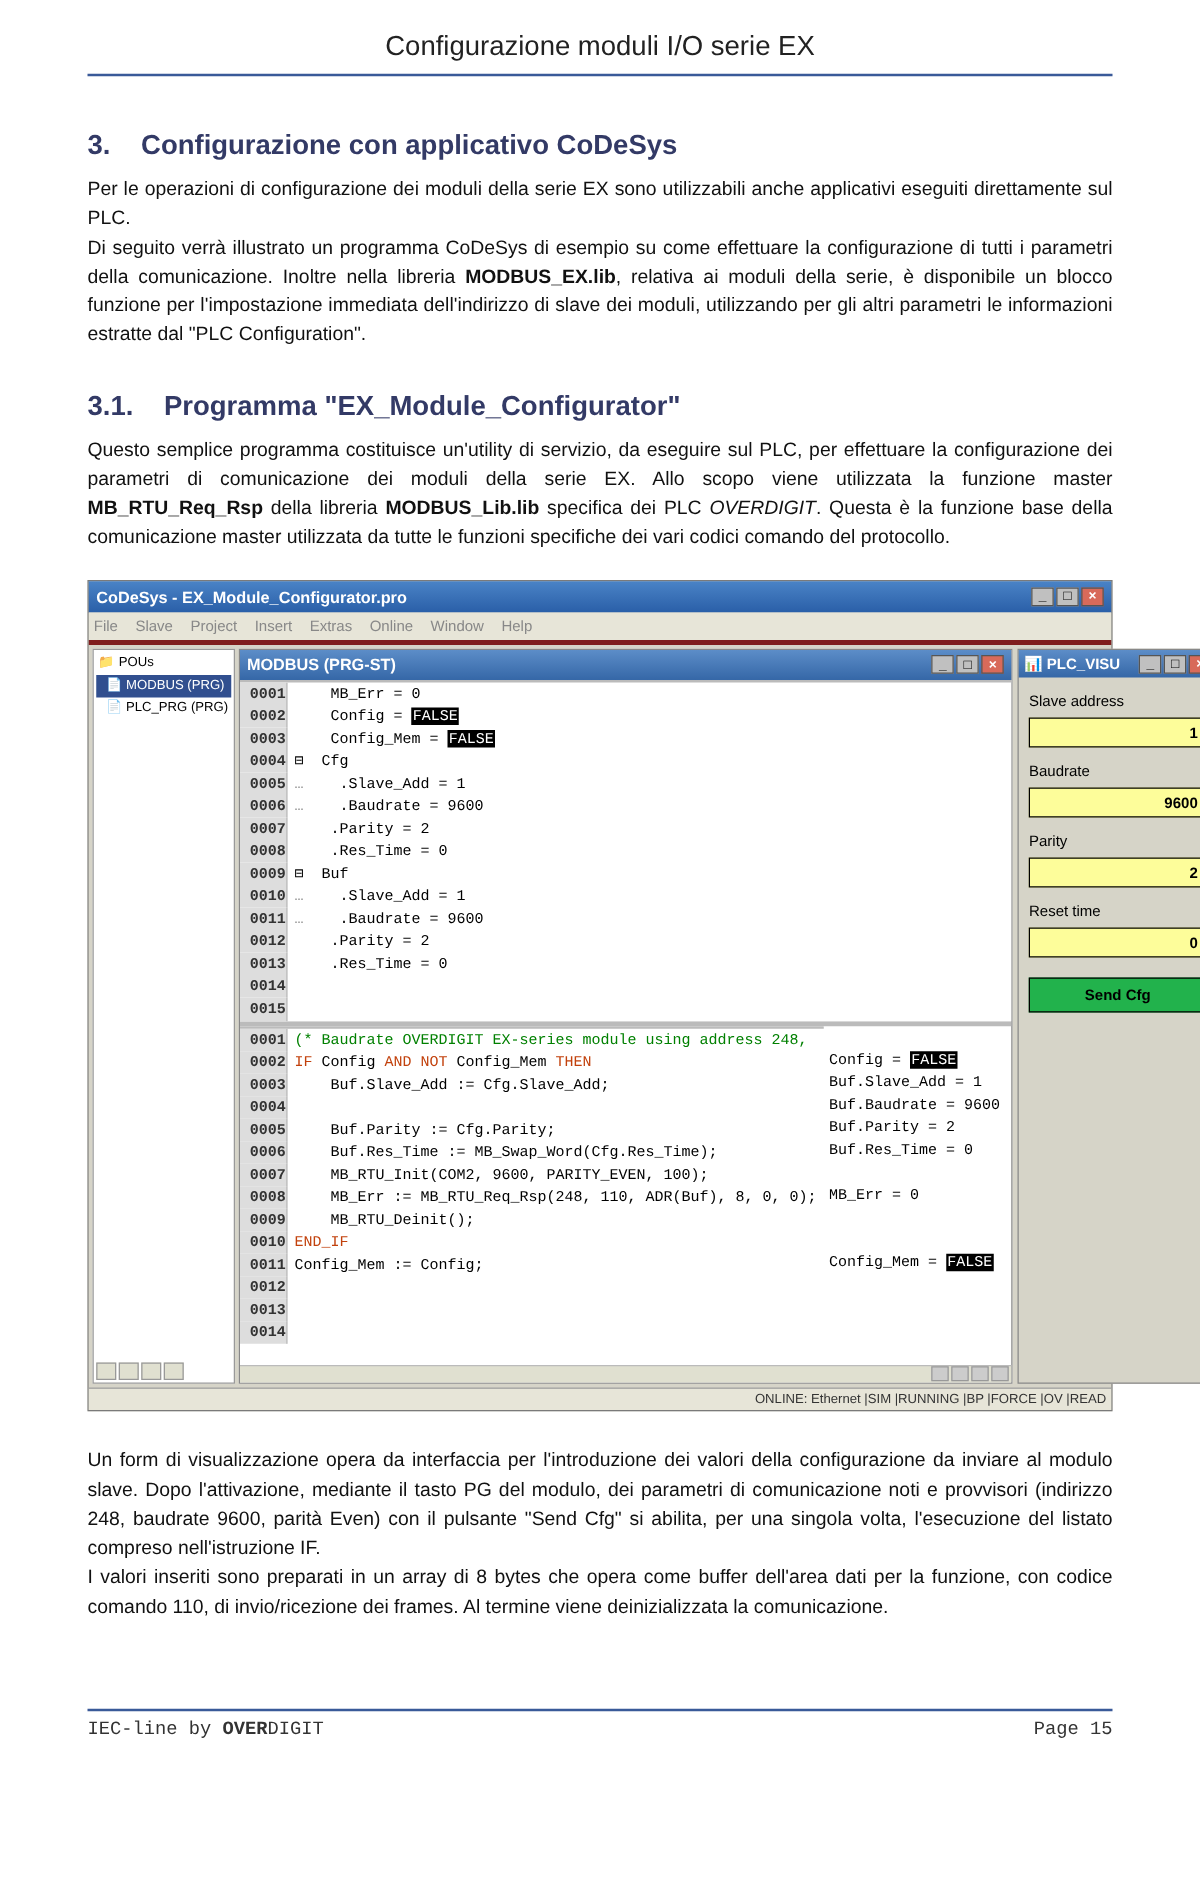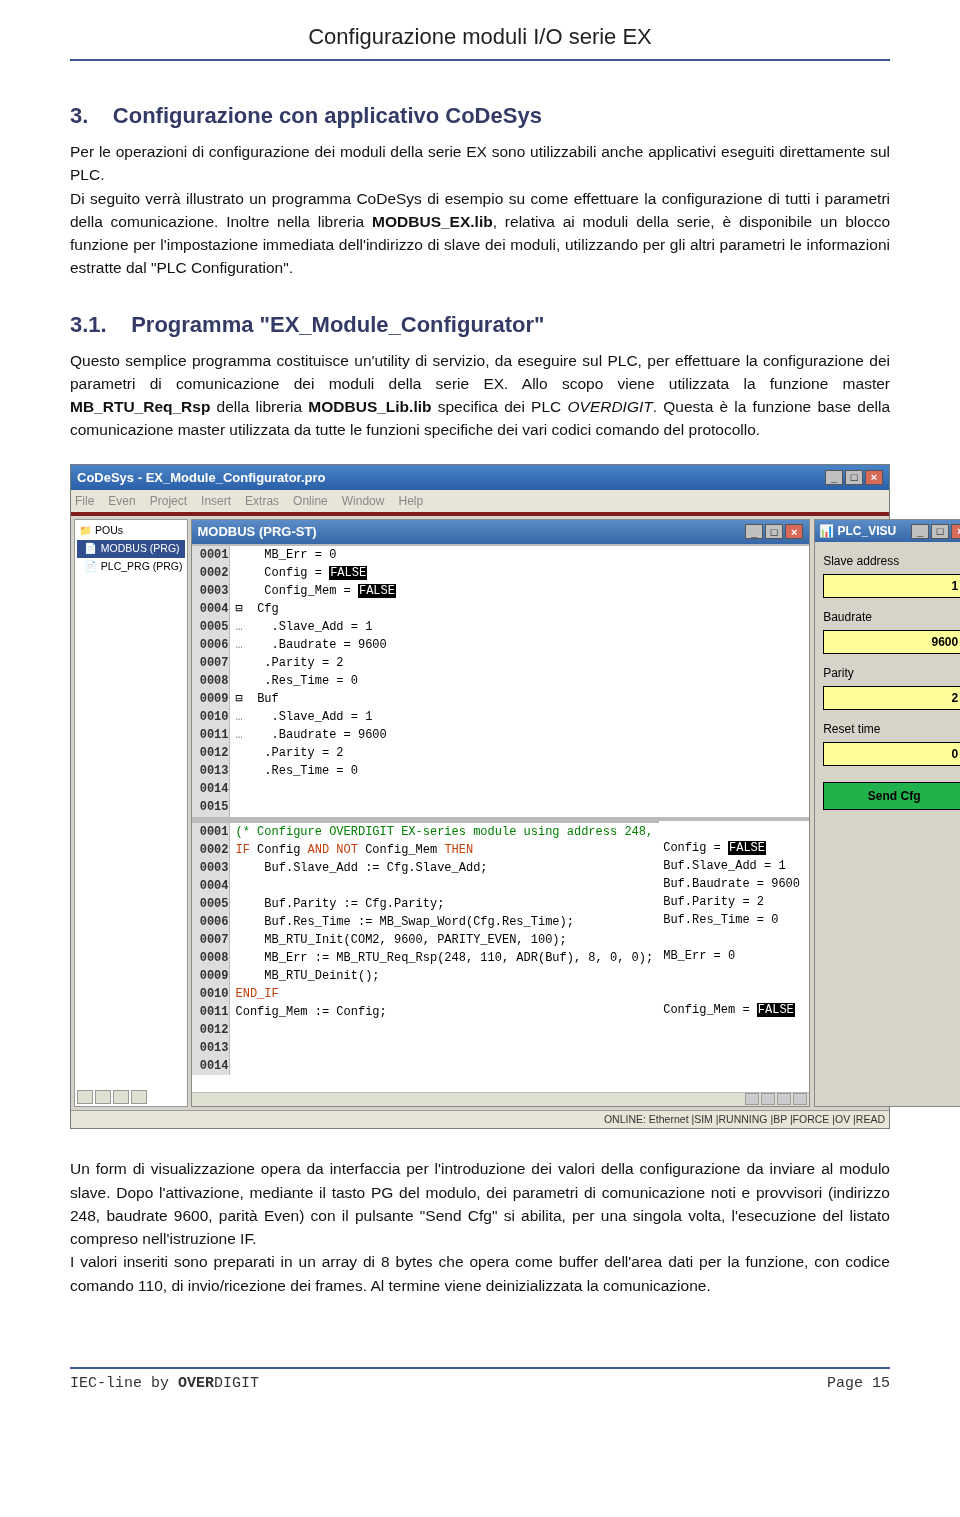--- a/index.html
+++ b/index.html
@@ -254,21 +254,21 @@
   <div class="ide-titlebar">
     <span>CoDeSys - EX_Module_Configurator.pro</span>
     <span class="winbtns">
       <span class="winbtn">_</span>
       <span class="winbtn">□</span>
       <span class="winbtn close">×</span>
     </span>
   </div>
   <div class="ide-menubar" id="menubar">
       <span>File</span>
-      <span>Even</span>
+      <span>Slave</span>
       <span>Project</span>
       <span>Insert</span>
       <span>Extras</span>
       <span>Online</span>
       <span>Window</span>
       <span>Help</span>
     </div>
 
   <div class="ide-body">
     <div class="left-panel">
@@ -359,21 +359,21 @@
               <div class="ln">0016</div>
               <div class="code"></div>
             </div>
           </div>
 
         <div class="pane-split"></div>
         <div style="display:flex; flex:1; border-top:1px solid #bbb;">
           <div class="code-pane" id="body-pane" style="flex:1;">
               <div class="code-line">
                 <div class="ln">0001</div>
-                <div class="code"><span class="cm">(* Configure OVERDIGIT EX-series module using address 248,</span></div>
+                <div class="code"><span class="cm">(* Baudrate OVERDIGIT EX-series module using address 248,</span></div>
               </div>
               <div class="code-line">
                 <div class="ln">0002</div>
                 <div class="code"><span class="kw">IF</span> Config <span class="kw">AND NOT</span> Config_Mem <span class="kw">THEN</span></div>
               </div>
               <div class="code-line">
                 <div class="ln">0003</div>
                 <div class="code">    Buf.Slave_Add := Cfg.Slave_Add;</div>
               </div>
               <div class="code-line">

